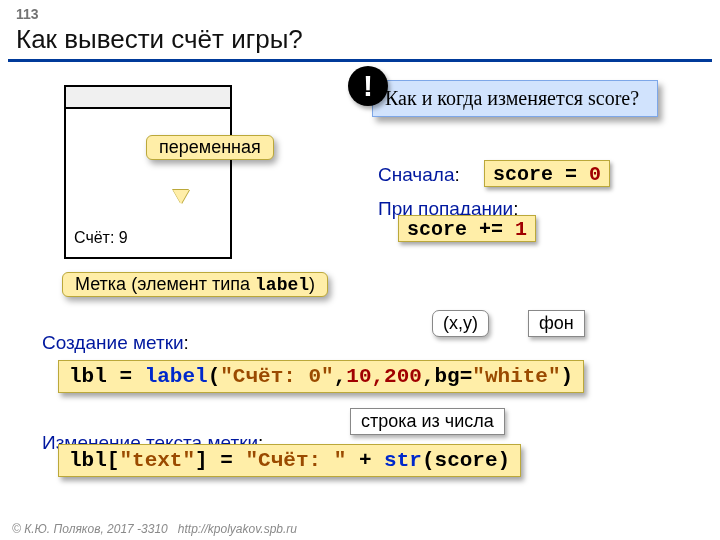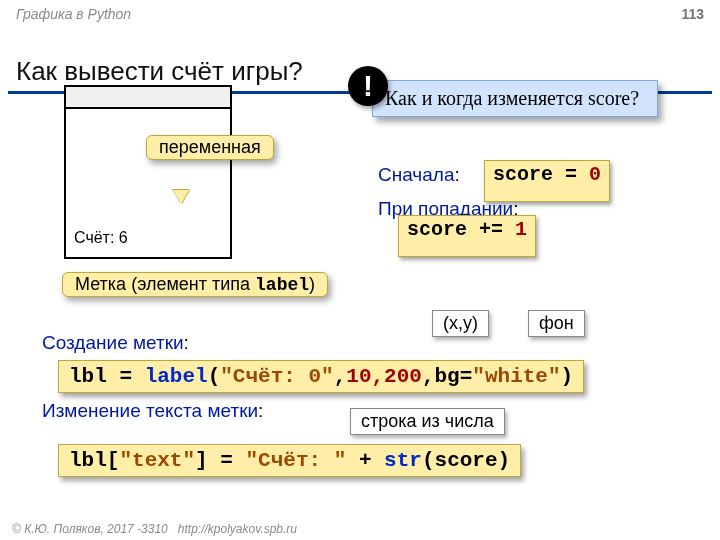--- a/index.html
+++ b/index.html
@@ -17,21 +17,20 @@
     font-size: 14px;
     padding: 6px 16px 0 16px;
     display: flex;
     justify-content: space-between;
   }
   .pagenum { font-style: normal; font-weight: bold; color: #737373; }
   .title {
     font-size: 26px;
     padding: 2px 16px 4px 16px;
     color: #111;
-    margin-top: 32px;
   }
   .hr {
     border-top: 3px solid #003a9a;
     margin: 0 8px 0 8px;
   }
   .mono { font-family: "Courier New", monospace; font-weight: bold; }
   .box {
     position: absolute;
     border: 2px solid #000;
     background: #fff;
@@ -63,21 +62,21 @@
     text-align: center;
     font-size: 30px;
     font-weight: bold;
     line-height: 40px;
     box-shadow: 2px 3px 4px rgba(0,0,0,0.35);
   }
   .codechip {
     position: absolute;
     background: #ffeea8;
     border: 1px solid #bba83a;
-    padding: 2px 8px 15px 8px;
+    padding: 2px 8px 0 8px;
     box-shadow: 2px 3px 4px rgba(0,0,0,0.35);
     font-family: "Courier New", monospace;
     font-weight: bold;
     font-size: 20px;
   }
   .codebar {
     position: absolute;
     background: #ffeea8;
     border: 1px solid #bba83a;
     padding: 4px 10px;
@@ -112,29 +111,28 @@
     border-left:8px solid transparent;
     border-right:8px solid transparent;
     border-top:14px solid #ffeea8;
   }
   .pointer2 { filter: drop-shadow(-1px -1px 0 #bba83a) drop-shadow(1px 0 0 #bba83a); }
 </style>
 </head>
 <body>
 
 <div class="topbar">
-  <span>Графика в Python</span>
   <span class="pagenum">113</span>
 </div>
 <div class="title">Как вывести счёт игры?</div>
 <div class="hr"></div>
 
 <div class="box" style="left:64px; top:85px; width:164px; height:170px;">
   <div style="height:20px; border-bottom:2px solid #000; background:#f0f0f0;"></div>
-  <div style="position:absolute; left:8px; bottom:10px; font-size:16px;">Счёт: 6</div>
+  <div style="position:absolute; left:8px; bottom:10px; font-size:16px;">Счёт: 9</div>
 </div>
 
 <div class="callout" style="left:146px; top:135px;">
   <div>переменная</div>
 </div>
 <div class="pointer pointer2" style="left:173px; top:190px;"></div>
 
 <div class="bluebox" style="left:372px; top:80px; width:260px;font-family:Liberation Serif, serif;">
   <span>Как и когда изменяется score?</span>
 </div>
@@ -151,33 +149,33 @@
   <span class="darkblue">При попадании</span><span>:</span>
 </div>
 <div class="codechip" style="left:398px; top:215px;">
   <span>score += </span><span class="darkred">1</span>
 </div>
 
 <div class="callout" style="left:62px; top:272px; text-align:right;">
   <span>Метка (элемент типа </span><span class="mono">label</span><span>)</span>
 </div>
 
-<div class="plainchip" style="left:432px; top:310px;"><span>(x,y)</span></div>
+<div class="plainchip" style="left:432px; top:310px;border-radius:7px;"><span>(x,y)</span></div>
 <div class="plainchip" style="left:528px; top:310px;"><span>фон</span></div>
 
 <div class="lbltext" style="left:42px; top:332px;">
   <span class="darkblue">Создание метки</span><span>:</span>
 </div>
 <div class="codebar" style="left:58px; top:360px;">
   <span>lbl = </span><span class="blue">label</span><span>(</span><span class="brown">"Счёт: 0"</span><span>,</span><span class="darkred">10,200</span><span>,bg=</span><span class="brown">"white"</span><span>)</span>
 </div>
 
 <div class="plainchip" style="left:350px; top:408px;"><span>строка из числа</span></div>
 
-<div class="lbltext" style="left:42px; top:400px;">
+<div class="lbltext" style="left:42px; top:432px;">
   <span class="darkblue">Изменение текста метки</span><span>:</span>
 </div>
 <div class="codebar" style="left:58px; top:444px;">
   <span>lbl[</span><span class="brown">"text"</span><span>] = </span><span class="brown">"Счёт: "</span><span> + </span><span class="blue">str</span><span>(score)</span>
 </div>
 
 <div class="footer">
   <span>© К.Ю. Поляков, 2017 -3310</span>&nbsp;&nbsp;&nbsp;<span>http://kpolyakov.spb.ru</span>
 </div>
 

